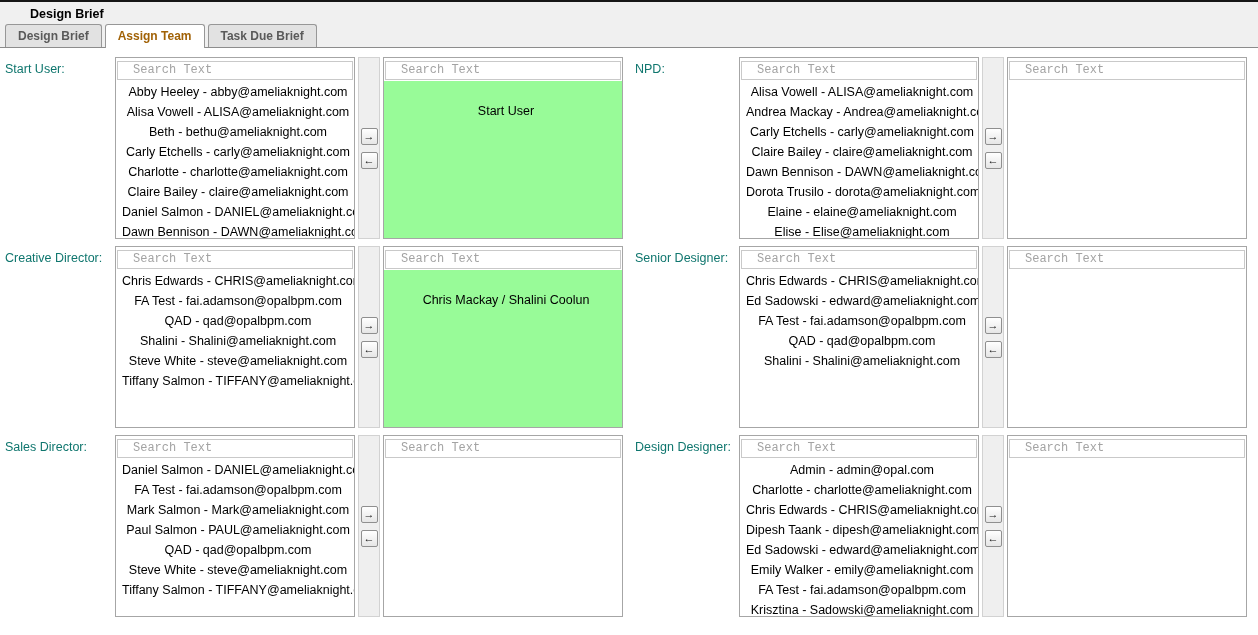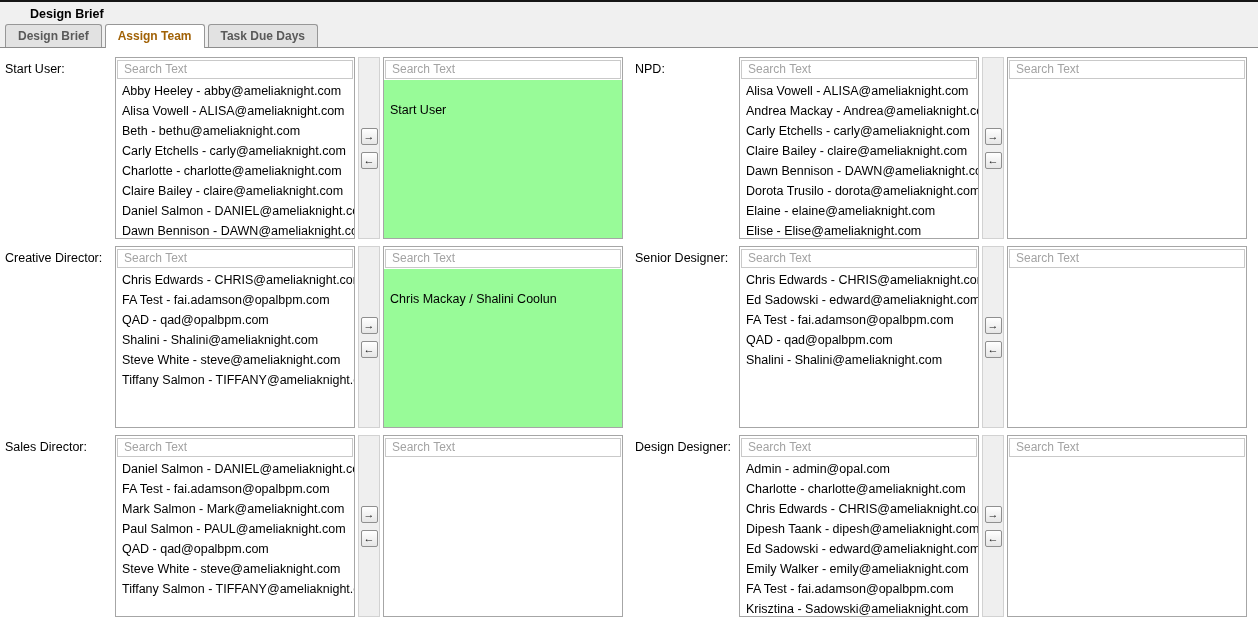--- a/index.html
+++ b/index.html
@@ -49,54 +49,55 @@
     margin-bottom: -1px;
     padding-bottom: 5px;
   }
   .content { padding: 9px 0 0 5px; }
   .rows { display: flex; flex-direction: column; gap: 7px; }
   .row { display: flex; }
   .section { display: flex; }
   .sec-label {
     font-size: 12.5px;
     padding-top: 5px;
-    color: #000000;
+    color: #0f766e;
   }
   .sec-label.left  { width: 110px; }
   .sec-label.right { width: 104px; }
   .spacer { width: 12px; }
   .listbox {
     width: 240px;
     height: 182px;
     border: 1px solid #a6a6a6;
     background: #fff;
     display: flex;
     flex-direction: column;
     overflow: hidden;
   }
   .searchwrap { padding: 1px; }
   .search {
     width: 100%;
     height: 19px;
     border: 1px solid #c9c9c9;
     font-size: 12px;
-    padding: 0 6px;
+    padding: 0 15px;
     color: #a21caf;
-    font-family: Liberation Sans, sans-serif;
+    font-family: Liberation Mono, monospace;
     outline: none;
     background: #fff;
   }
   .search::placeholder { color: #a3a3a3; }
   .items { flex: 1; overflow: hidden; padding-top: 1px; }
   .item {
     font-size: 12.5px;
     line-height: 20px;
     padding-left: 6px;
     white-space: nowrap;
     cursor: default;
+    text-align: center;
   }
   .selitems { flex: 1; overflow: hidden; padding-top: 1px; }
   .selitems.green { background: var(--highlight, #98fb98); }
   .selitems .item { line-height: 21px; margin-top: 19px; }
   .strip {
     width: 22px;
     height: 182px;
     background: #efefef;
     border: 1px solid #d2d2d2;
     margin: 0 3px;
@@ -124,21 +125,21 @@
 </head>
 <body>
 
 <div class="topbar">
   <div class="title">Design Brief</div>
 </div>
 
 <div class="tabbar" id="tabbar">
     <div class="tab">Design Brief</div>
     <div class="tab active">Assign Team</div>
-    <div class="tab">Task Due Days</div>
+    <div class="tab">Task Due Brief</div>
   </div>
 
 <div class="content">
   <div class="rows" id="rows">
       <div class="row">
         <div class="section">
           <div class="sec-label left">Start User:</div>
           <div class="listbox">
             <div class="searchwrap"><input class="search" placeholder="Search Text" style=""></div>
             <div class="items">

